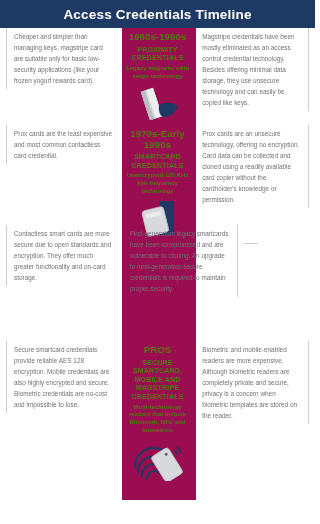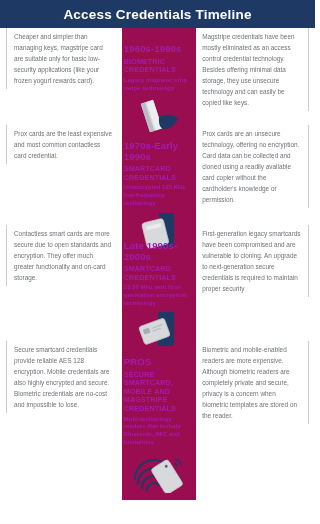--- a/index.html
+++ b/index.html
@@ -105,25 +105,24 @@
     border-right: 1px solid #c9ccd1;
     padding: 3px 7px 3px 8px;
     margin-right: 6px;
     text-align: left;
   }
 
   
   .center-cell {
     width: 74px;
     box-sizing: border-box;
-    color: #a21caf;
-    text-align: left;
+    color: #4d7c0f;
+    text-align: center;
     padding: 1px 3px 0 3px;
     position: relative;
-    margin-top: 12px;
   }
   .era {
     font-size: 9.6px;
     font-weight: bold;
     line-height: 1.1;
     letter-spacing: 0.1px;
     margin-bottom: 3px;
   }
   .cred-name {
     font-size: 7.1px;
@@ -167,21 +166,21 @@
 
   <div class="body-area">
     <div class="center-rail"></div>
     <div class="rows" id="rows">
         <div class="trow" style="top: 0px;">
           <div class="side pros">
             <div class="side-inner">Cheaper and simpler than managing keys, magstripe card are suitable only for basic low-security applications (like your frozen yogurt rewards card).</div>
           </div>
           <div class="center-cell" style="padding-top: 4px;">
             <div class="era">1960s-1990s</div>
-            <div class="cred-name">BIOMETRIC CREDENTIALS</div>
+            <div class="cred-name">PROXIMITY CREDENTIALS</div>
             <div class="cred-desc">Legacy magnetic strip swipe technology</div>
             <div class="icon-wrap">
               <svg width="46" height="40" viewBox="0 0 46 40">
       <g transform="rotate(-18 23 20)">
         <rect x="10" y="4" width="13" height="30" rx="1.5" fill="#d7d9dc"></rect>
         <rect x="10" y="4" width="4.5" height="30" fill="#b9bcc1"></rect>
         <rect x="16" y="4" width="7" height="30" fill="#eceef0"></rect>
       </g>
       <path d="M24 22 q10 -5 19 1 q-3 9 -12 11 q-8 1 -7 -12 z" fill="#1e3a64"></path>
     </svg>
@@ -213,37 +212,20 @@
           </div>
           <div class="side cons">
             <div class="side-inner">Prox cards are an unsecure technology, offering no encryption. Card data can be collected and cloned using a readily available card copier without the cardholder's knowledge or permission.</div>
             <div class="notch right"></div>
           </div>
         </div>
         <div class="trow" style="top: 197px;">
           <div class="side pros">
             <div class="side-inner">Contactless smart cards are more secure due to open standards and encryption. They offer much greater functionality and on-card storage.</div>
           </div>
-          <div class="center-cell" style="padding-top: 4px;">
-            <div class="era">Late 1990s-2000s</div>
-            <div class="cred-name">SMARTCARD CREDENTIALS</div>
-            <div class="cred-desc">13.56 MHz with first-generation encryption technology</div>
-            <div class="icon-wrap">
-              <svg width="48" height="40" viewBox="0 0 48 40">
-      <rect x="24" y="2" width="16" height="34" rx="1" fill="#1e3a64"></rect>
-      <g transform="rotate(-20 23 21)">
-        <rect x="7" y="11" width="27" height="19" rx="2.5" fill="#d7d9dc"></rect>
-        <rect x="7" y="11" width="27" height="19" rx="2.5" fill="none" stroke="#bfc2c7" stroke-width="0.8"></rect>
-        <rect x="10" y="15" width="6.5" height="5" rx="1" fill="#a9adb3"></rect>
-        <rect x="19" y="16" width="12" height="1.4" fill="#bcc0c5"></rect>
-        <rect x="19" y="19" width="9" height="1.4" fill="#bcc0c5"></rect>
-      </g>
-    </svg>
-            </div>
-          </div>
           <div class="side cons">
             <div class="side-inner">First-generation legacy smartcards have been compromised and are vulnerable to cloning. An upgrade to next-generation secure credentials is required to maintain proper security</div>
             <div class="notch right"></div>
           </div>
         </div>
         <div class="trow" style="top: 313px;">
           <div class="side pros">
             <div class="side-inner">Secure smartcard credentials provide reliable AES 128 encryption. Mobile credentials are also highly encrypted and secure.  Biometric credentials are no-cost and impossible to lose.</div>
           </div>
           <div class="center-cell" style="padding-top: 4px;">

